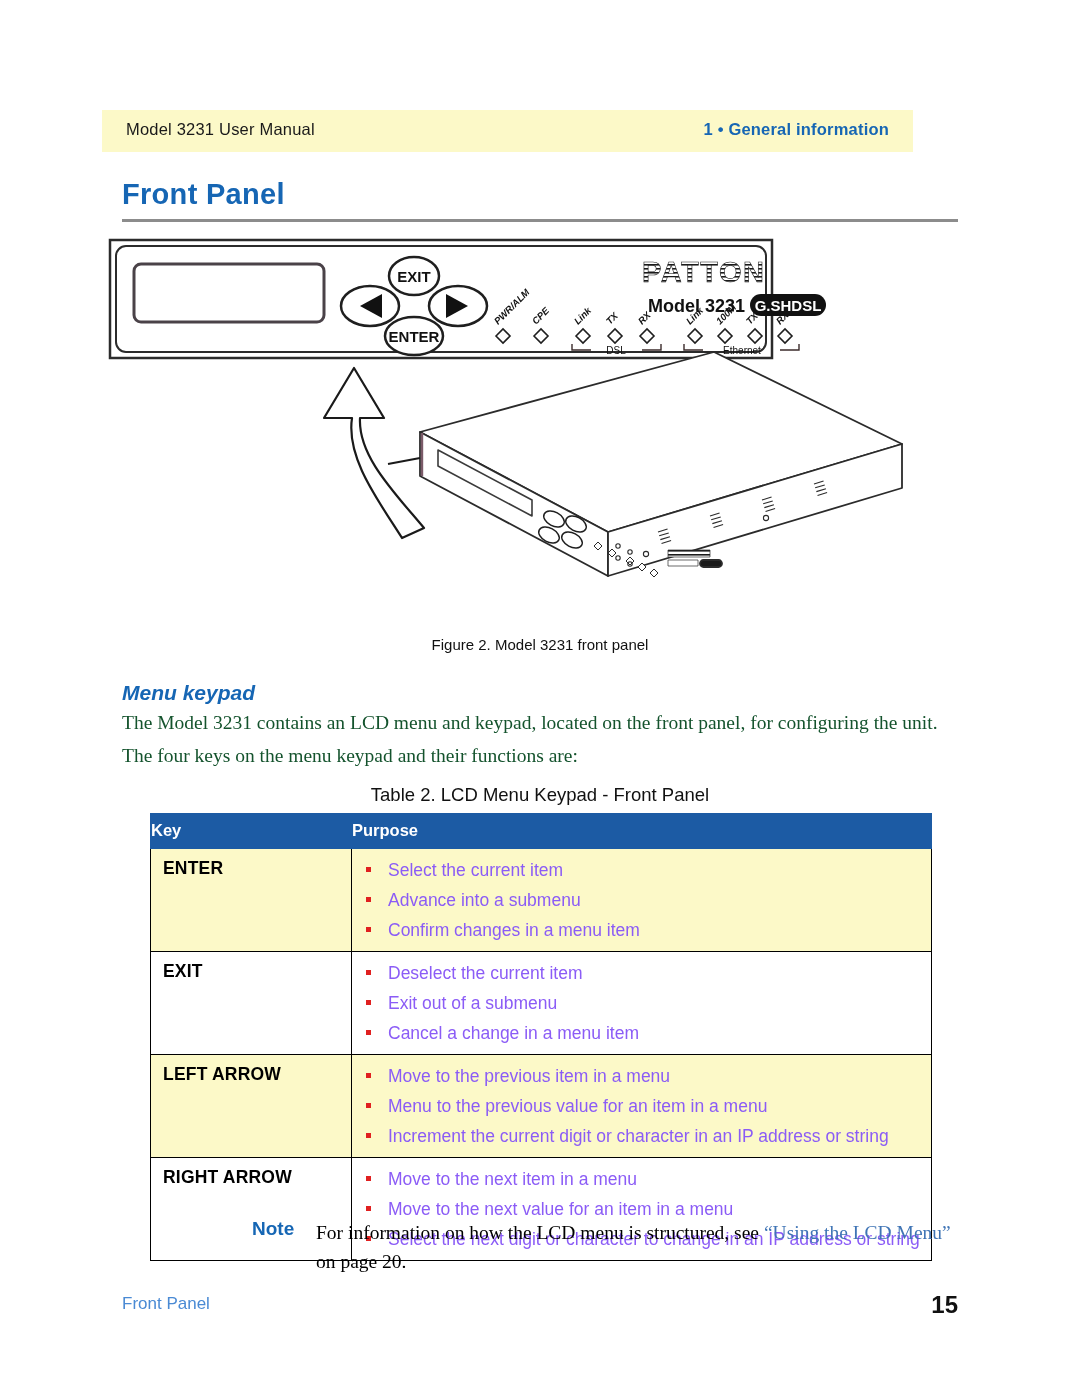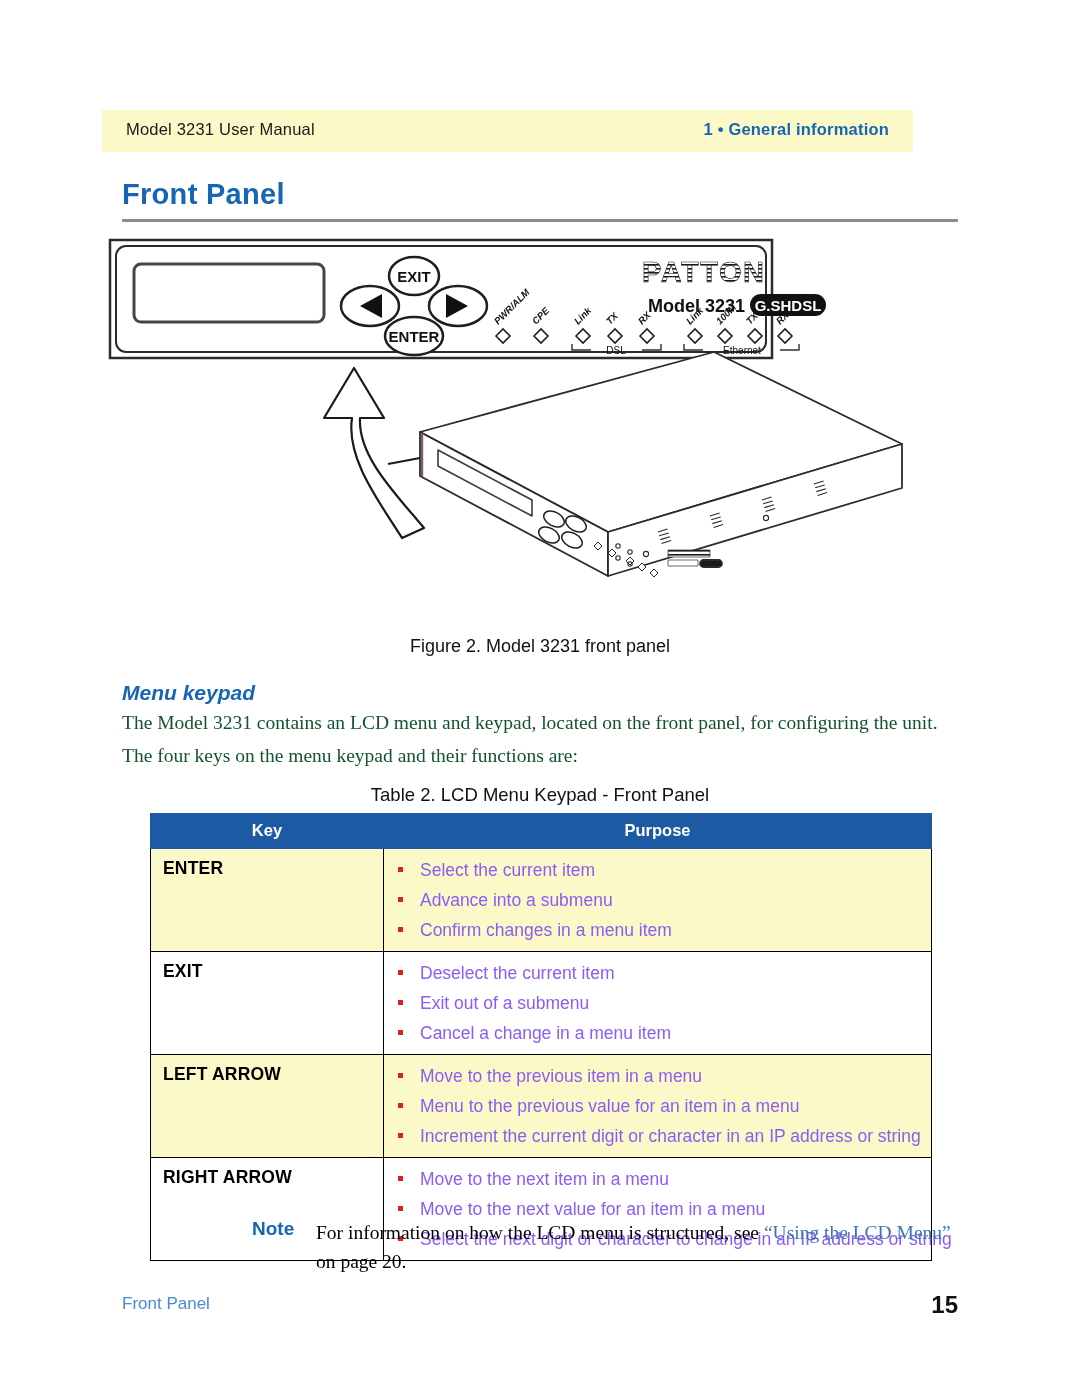--- a/index.html
+++ b/index.html
@@ -76,21 +76,21 @@
   }
   .figure-svg { display: block; }
 
   .figure-caption {
     position: absolute;
     left: 0;
     top: 636px;
     width: 1080px;
     text-align: center;
     font-family: "Liberation Sans", sans-serif;
-    font-size: 18px;
+    font-size: 15px;
     color: #111;
   }
 
   
   .sub-heading {
     position: absolute;
     left: 122px;
     top: 681px;
     font-family: "Liberation Sans", sans-serif;
     font-size: 21px;
@@ -130,22 +130,22 @@
     width: 782px;
     border-collapse: collapse;
     table-layout: fixed;
   }
   .keypad-table th {
     background: #1c5ba4;
     color: #ffffff;
     font-family: "Liberation Sans", sans-serif;
     font-size: 16.5px;
     font-weight: bold;
-    text-align: center;
-    padding: 7px 16px 8px;
+    text-align: left;
+    padding: 7px 0 8px;
     border: 1px solid #1c5ba4;
   }
   .keypad-table th.col-key { width: 200px; }
 
   .keypad-table td {
     border-left: 1px solid #000;
     border-right: 1px solid #000;
     vertical-align: top;
     padding: 0;
   }

